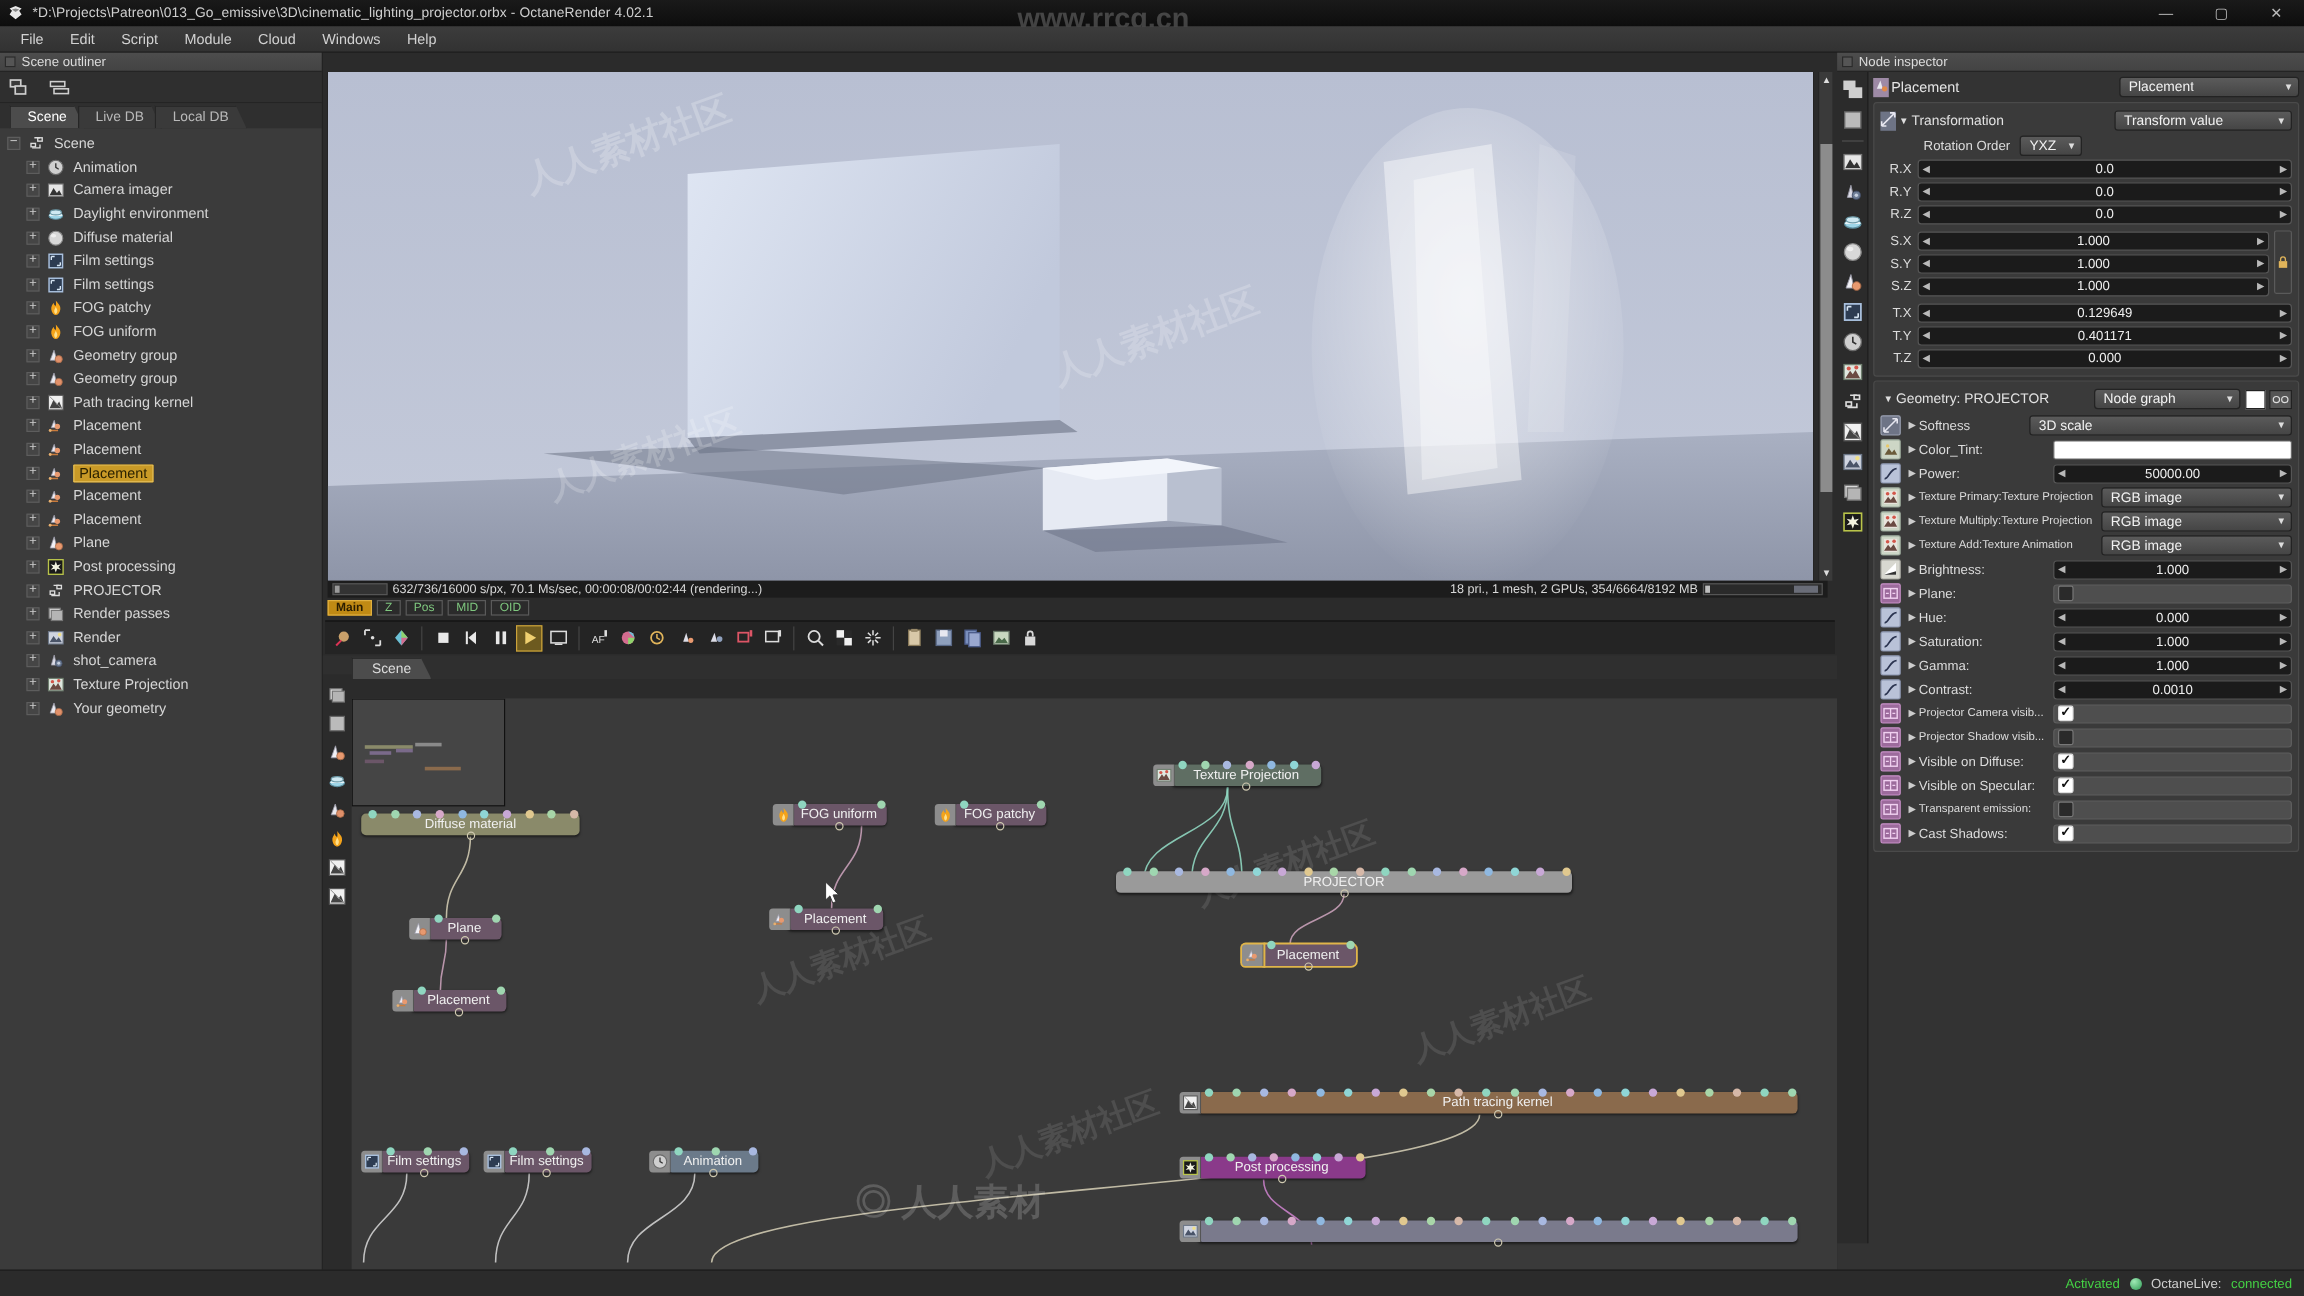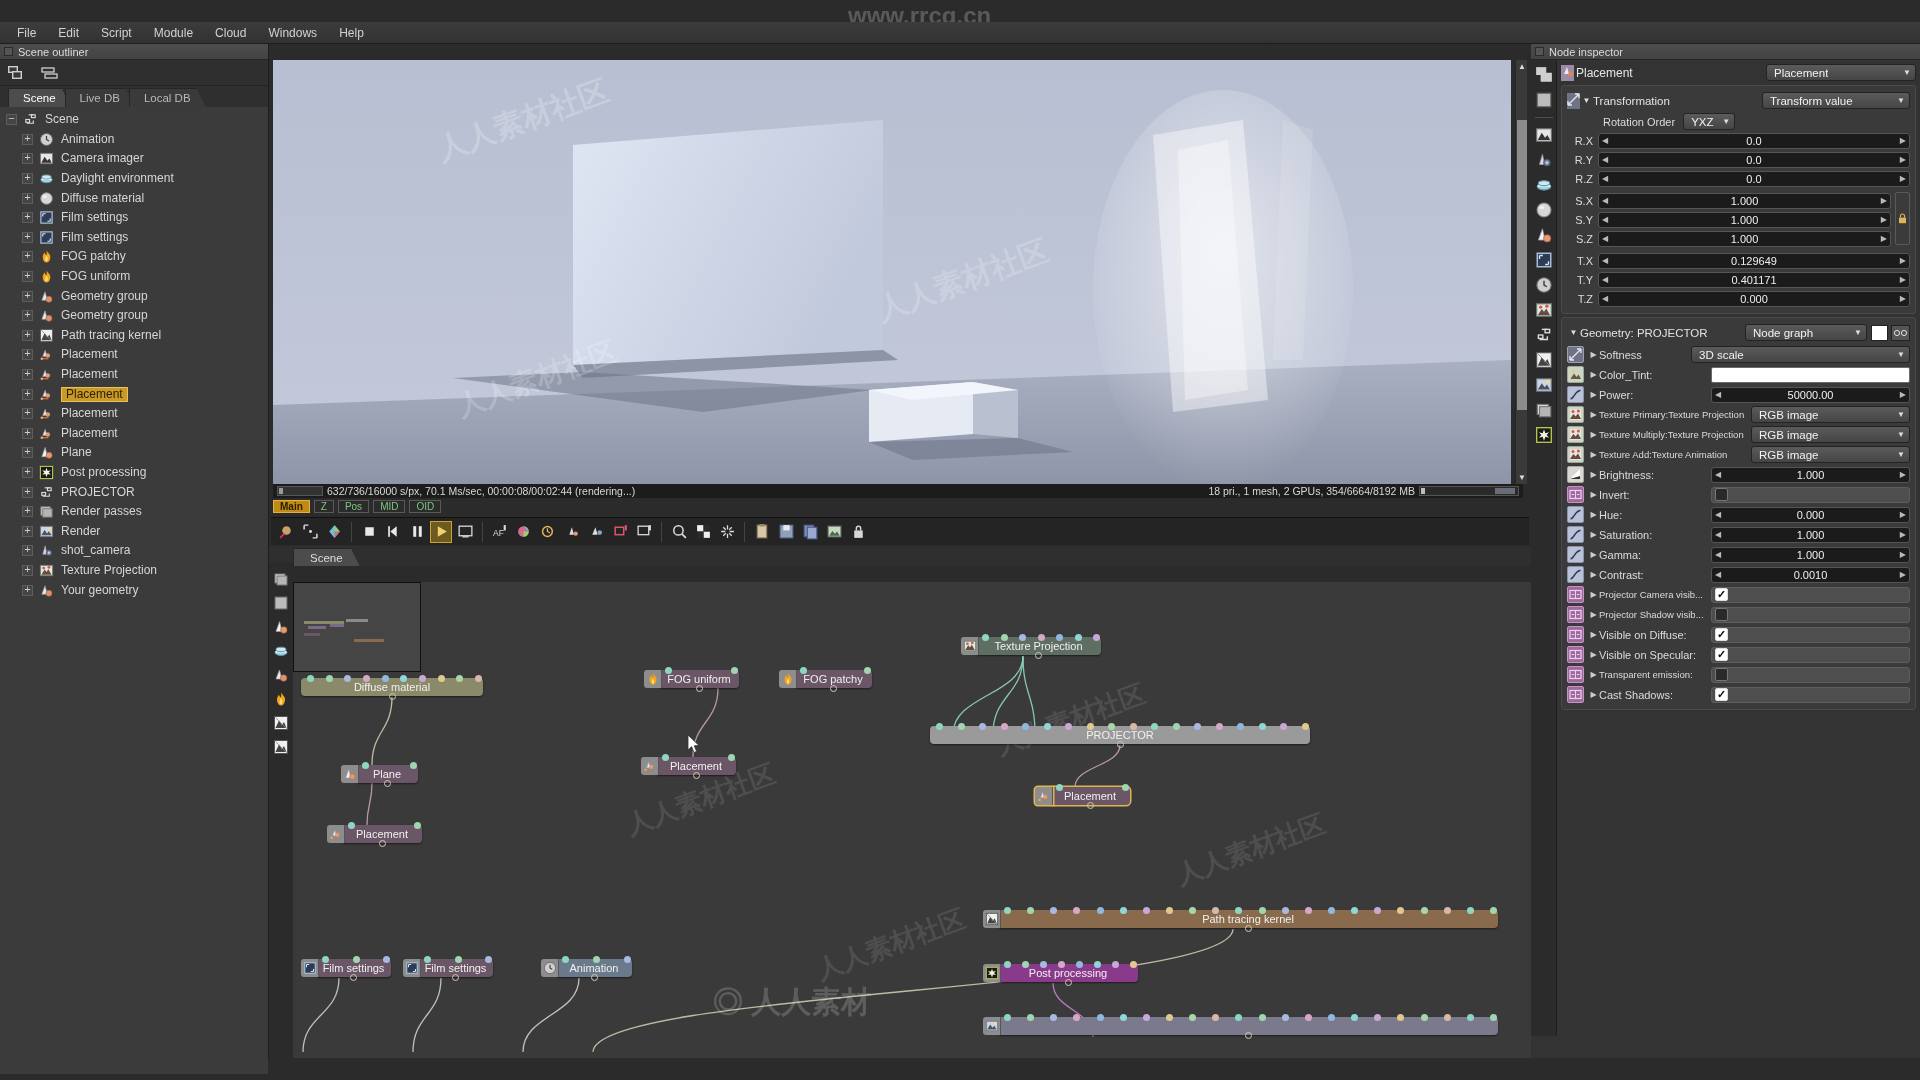--- a/index.html
+++ b/index.html
@@ -230,20 +230,34 @@
   .appstatus .oct { color:#cfcfcf; }
   .appstatus .conn { color:#44d044; }
   .green-dot { width:10px;height:10px;border-radius:50%;
                background:radial-gradient(circle at 35% 30%, #9fe9b4, #2f9a55); }
 </style>
 </head>
 <body>
 
 <div class="app">
 
+  <div class="titlebar">
+    <span class="title-icon">
+      <svg width="14" height="14" viewBox="0 0 14 14">
+        <path d="M2 3 L7 1 L12 3 L10 5 L12 8 L7 12 L2 8 L4 5 Z" fill="#e8e8e8"></path>
+        <path d="M4 4 L7 3 L10 4 L7 6 Z" fill="#888"></path>
+      </svg>
+    </span>
+    <span class="ttext">*D:\Projects\Patreon\013_Go_emissive\3D\cinematic_lighting_projector.orbx - OctaneRender 4.02.1</span>
+    <div class="win-btns">
+      <div class="win-btn">—</div>
+      <div class="win-btn">▢</div>
+      <div class="win-btn close">✕</div>
+    </div>
+  </div>
   <div class="wm wm-top">www.rrcg.cn</div>
 
   <div class="menubar">
     <div class="mi">File</div>
     <div class="mi">Edit</div>
     <div class="mi">Script</div>
     <div class="mi">Module</div>
     <div class="mi">Cloud</div>
     <div class="mi">Windows</div>
     <div class="mi">Help</div>
@@ -1507,21 +1521,21 @@
               </span>
           </div>
               <div class="row">
             <span class="pico" style="background:#9c6b9c;border-color:#c890c8">
                   <svg width="13" height="13" viewBox="0 0 13 13">
                     <rect x="1" y="2.5" width="11" height="8" fill="none" stroke="#f0d0f0" stroke-width="1.2"></rect>
                     <path d="M6.5 2.5 L6.5 10.5 M2.6 6.5 L5 6.5 M8 6.5 L10.4 6.5" stroke="#f0d0f0" stroke-width="1.1"></path>
                   </svg>
                 </span>
             <span class="arrow-r">▶</span>
-            <span class="plabel " style="width:112px">Invert:</span>
+            <span class="plabel " style="width:112px">Plane:</span>
             <span class="checkwrap">
                   <span class="chk "></span>
                 </span>
           </div>
               <div class="row">
             <span class="pico" style="background:#b9c2d8;border-color:#8a94ad">
                   <svg width="13" height="13" viewBox="0 0 13 13">
                     <path d="M1.5 11 C5 11, 6 2.5, 11.5 2.5" stroke="#2b3450" stroke-width="1.4" fill="none"></path>
                   </svg>
                 </span>
@@ -1653,13 +1667,19 @@
                   <span class="chk on"></span>
                 </span>
           </div>
             </div>
         </div>
 
       </div>
     </div>
   </div>
 
+  <div class="appstatus">
+    <span class="act">Activated</span>
+    <span class="green-dot"></span>
+    <span class="oct">OctaneLive:</span>
+    <span class="conn">connected</span>
+  </div>
 </div>
 
 </body></html>

